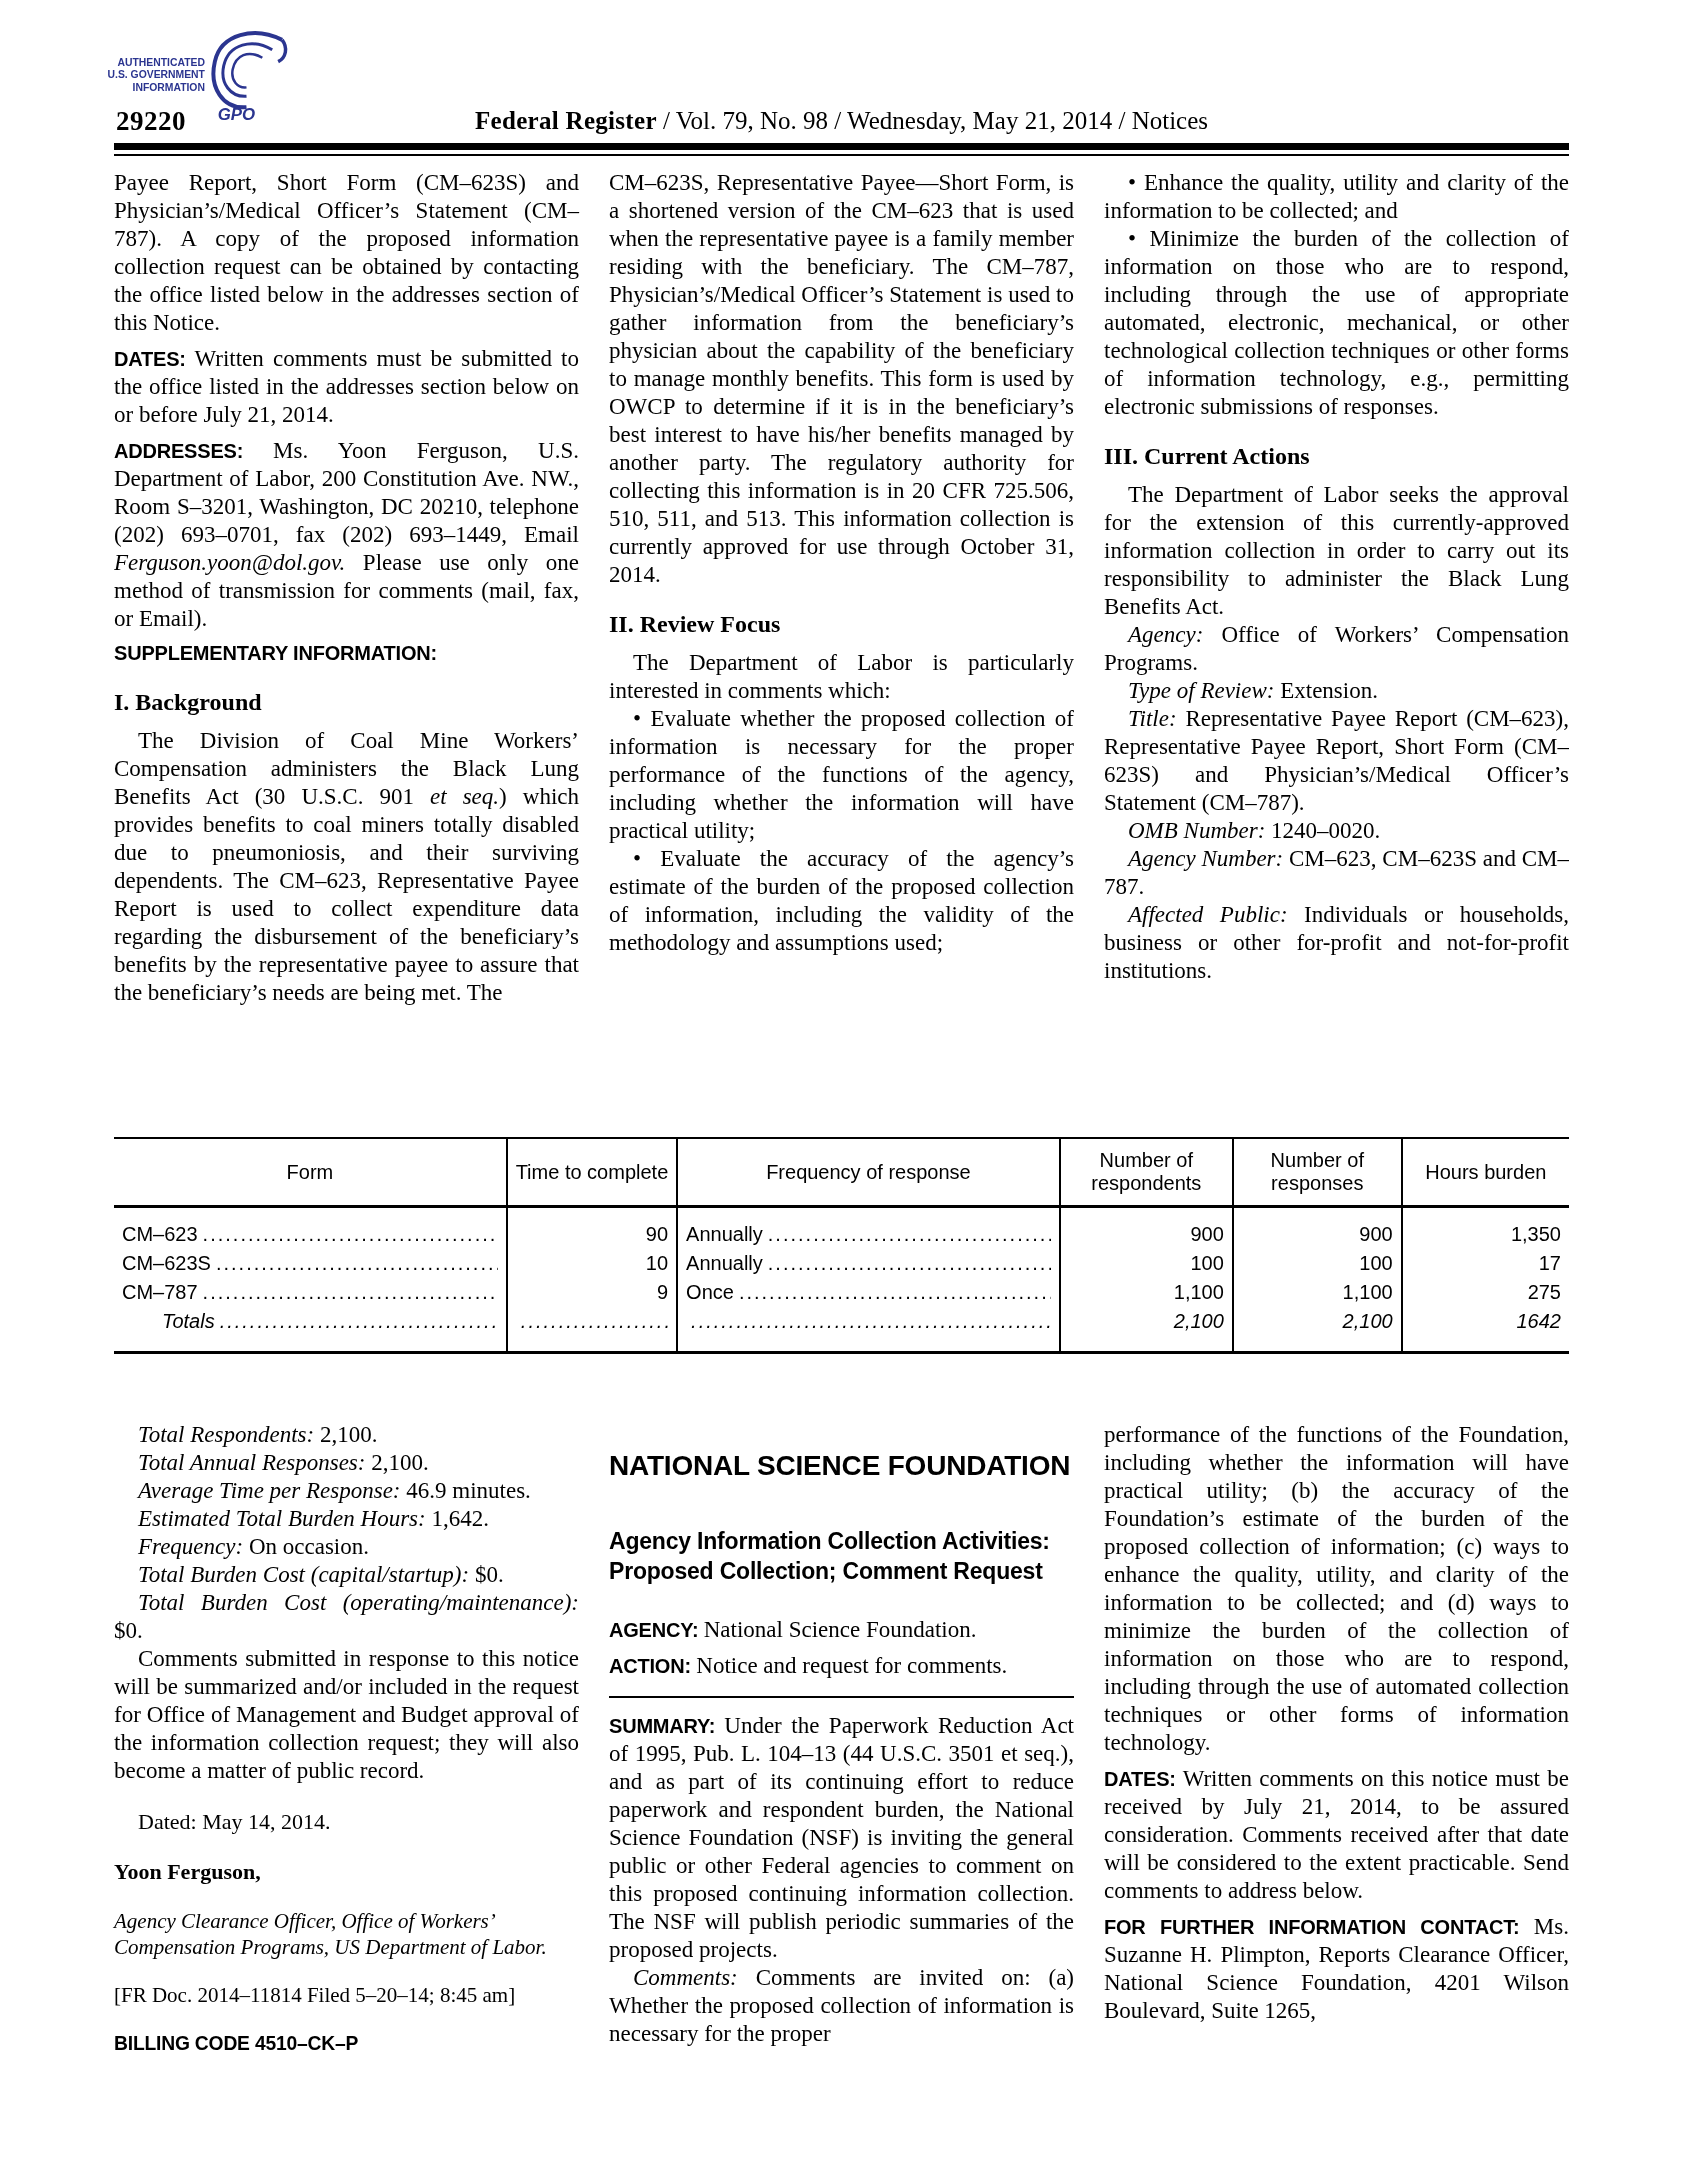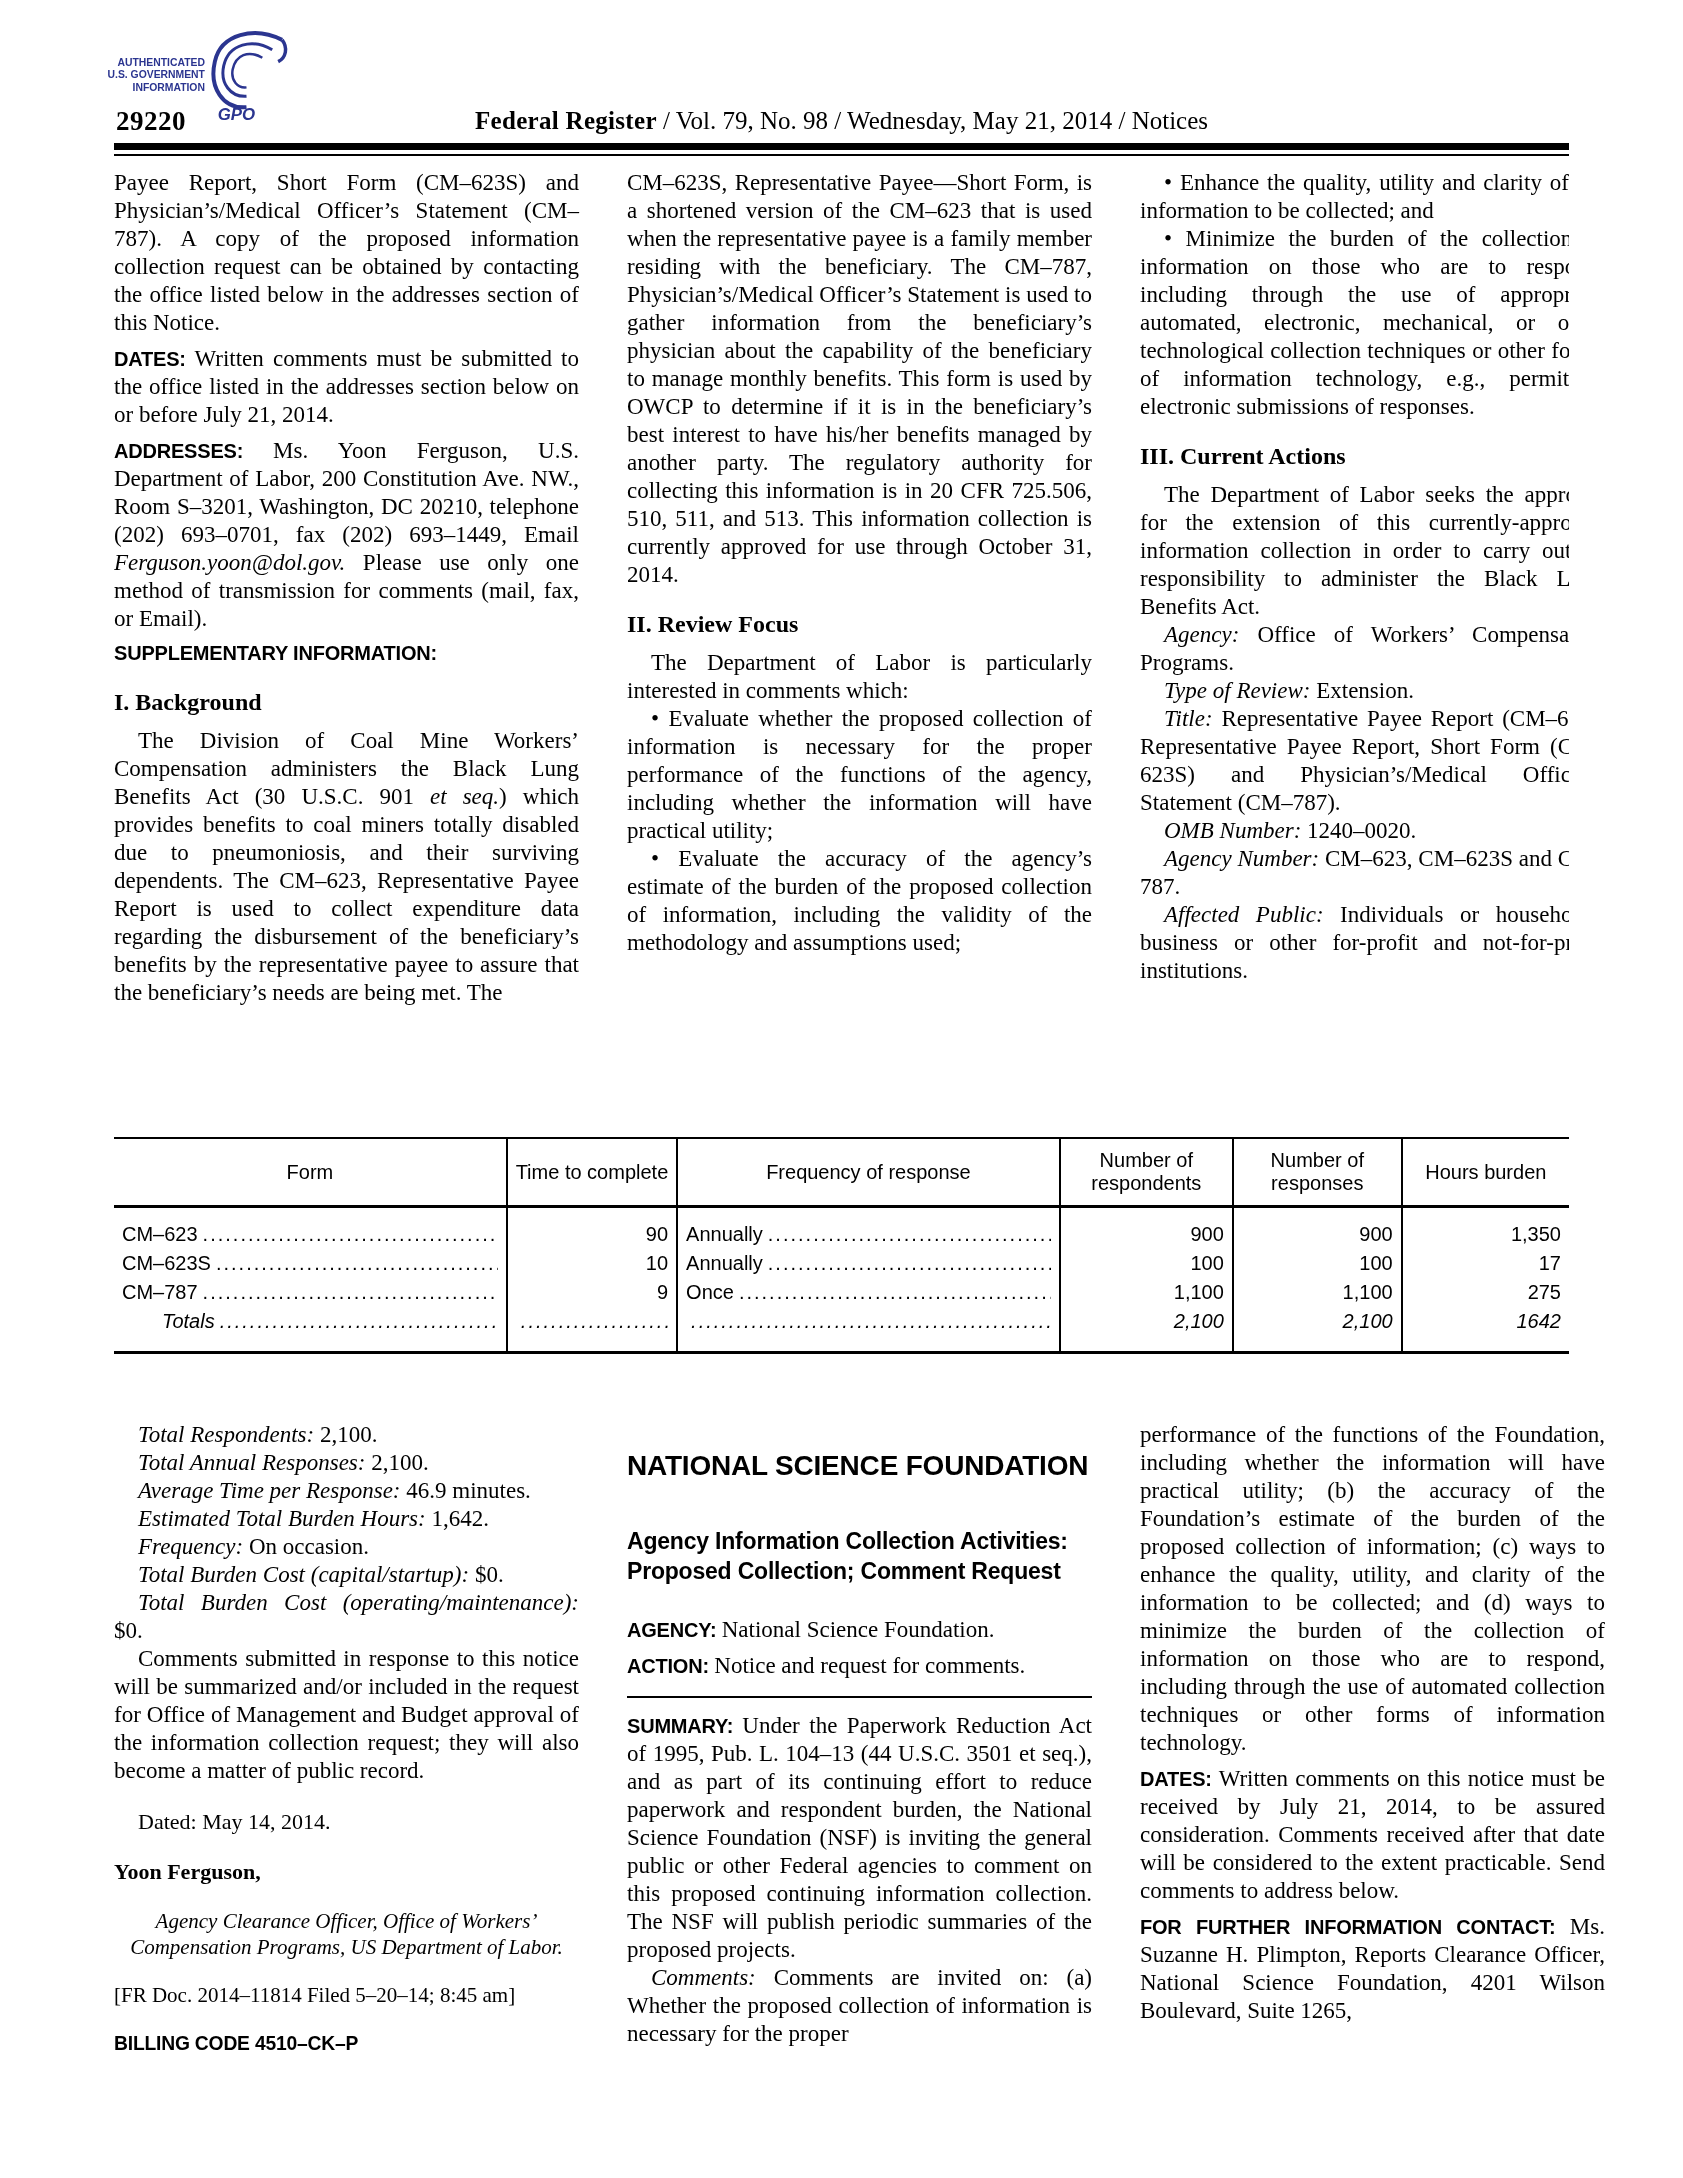--- a/index.html
+++ b/index.html
@@ -8,40 +8,40 @@
         box-sizing:border-box;padding:22px 114px 0 114px;overflow:hidden;}
   
   .hdr{position:relative;height:115px;}
   .gpo{position:absolute;left:-8px;top:-4px;}
   .pgnum{position:absolute;left:2px;bottom:2px;font-weight:bold;font-size:27px;letter-spacing:0.5px;}
   .hdr-center{position:absolute;left:0;right:0;bottom:2px;text-align:center;font-size:25px;}
   .hdr-center .fr{font-weight:bold;letter-spacing:0.3px;}
   .rule-thick{height:7px;background:#000;margin-top:6px;}
   .rule-thin{height:2px;background:#000;margin-top:4px;}
   
-  .cols{display:flex;gap:48px;}
+  .cols{display:flex;gap:30px;}
   .col{flex:0 0 465px;width:465px;}
   .cols-top{margin-top:13px;height:956px;overflow:hidden;}
   .cols-bottom{margin-top:67px;}
   .pad-top{padding-top:30px;}
   
   .blk{margin:0;text-align:justify;}
   .blk.ind{text-indent:24px;}
   .s-i{font-style:italic;}
   .s-l{font-family:"Liberation Sans",sans-serif;font-weight:700;font-size:20px;letter-spacing:-0.2px;}
   .h-serif{font-weight:bold;font-size:24px;margin:21px 0 11px 0;text-align:left;}
   .lblline{margin:6px 0 2px 0;text-align:left;}
   .h-sans-caps{font-family:"Liberation Sans",sans-serif;font-weight:700;font-size:28px;line-height:29px;
                margin:0 0 46px 0;text-align:left;letter-spacing:-0.2px;}
   .h-sans{font-family:"Liberation Sans",sans-serif;font-weight:700;font-size:23px;line-height:30px;
           margin:0 0 30px 0;text-align:left;letter-spacing:-0.2px;}
   .m-top{margin-top:8px;}
   .dated{text-indent:24px;font-size:22px;margin-top:23px;text-align:left;}
   .sig-name{font-weight:bold;font-size:22px;margin-top:4px;text-align:left;}
-  .sig-title{font-style:italic;font-size:21px;line-height:26px;text-align:center;}
+  .sig-title{font-style:italic;font-size:21px;line-height:26px;text-align:left;}
   .frdoc{font-size:21px;margin-top:10px;text-align:left;}
   .billing{font-family:"Liberation Sans",sans-serif;font-weight:700;font-size:19.3px;margin-top:10px;
            letter-spacing:-0.2px;text-align:left;}
   .inrule{border:0;border-top:2.5px solid #000;margin:16px 0 14px 0;}
   
   .tblwrap{margin-top:12px;}
   table.burden{width:100%;border-collapse:collapse;table-layout:fixed;
      font-family:"Liberation Sans",sans-serif;font-size:20px;
      border-top:2.5px solid #000;border-bottom:3px solid #000;}
   table.burden th{font-weight:400;text-align:center;vertical-align:middle;

